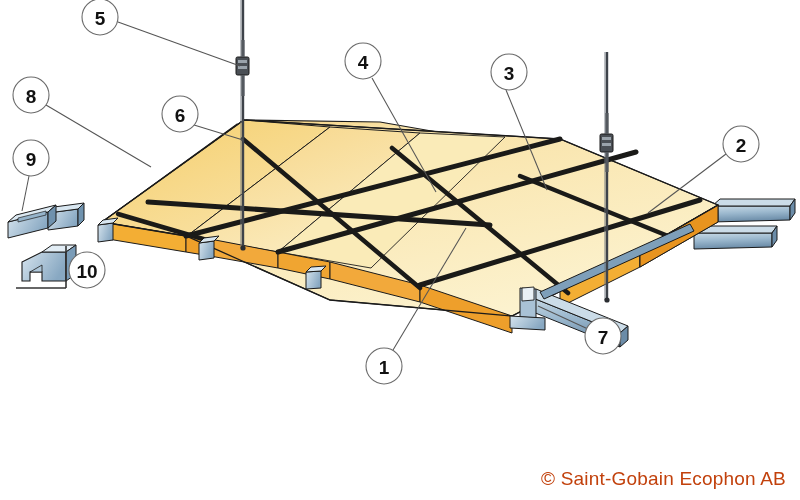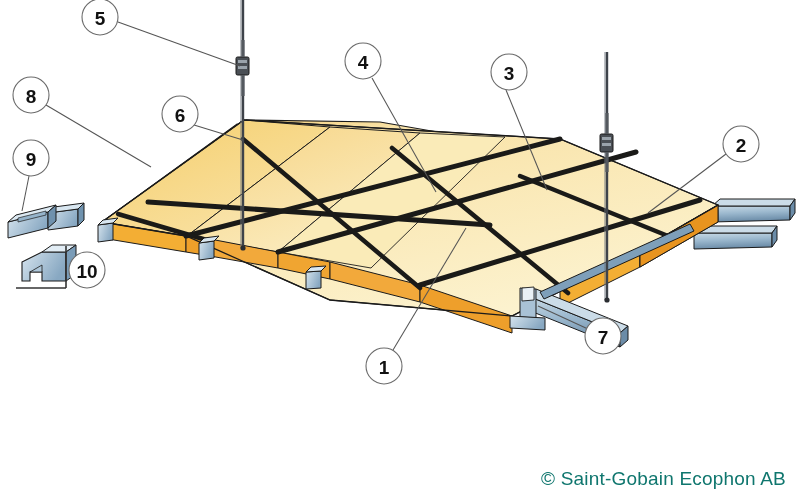--- a/index.html
+++ b/index.html
@@ -3,21 +3,21 @@
 <meta charset="utf-8">
 <style>
   html,body{margin:0;padding:0;background:#ffffff;}
   body{width:800px;height:500px;overflow:hidden;
        font-family:"Liberation Sans","DejaVu Sans",sans-serif;}
   #stage{position:relative;width:800px;height:500px;background:#ffffff;}
   #art{position:absolute;left:0;top:0;width:800px;height:500px;}
   .copyright{
     position:absolute; right:14px; bottom:10px;
     font-family:"Liberation Sans","DejaVu Sans",sans-serif;
-    font-size:19px; color:#0f766e; letter-spacing:.2px; white-space:nowrap;
+    font-size:19px; color:#c2410c; letter-spacing:.2px; white-space:nowrap;
   }
   .callout-num{
     font-family:"Liberation Sans","DejaVu Sans",sans-serif;
     font-size:19px; font-weight:700; fill:#111111;
     text-anchor:middle; dominant-baseline:central;
   }
   .callout-circle{fill:#ffffff;stroke:#6b6b6b;stroke-width:1.1;}
   .leader{stroke:#555555;stroke-width:1.05;fill:none;}
 </style>
 </head>

